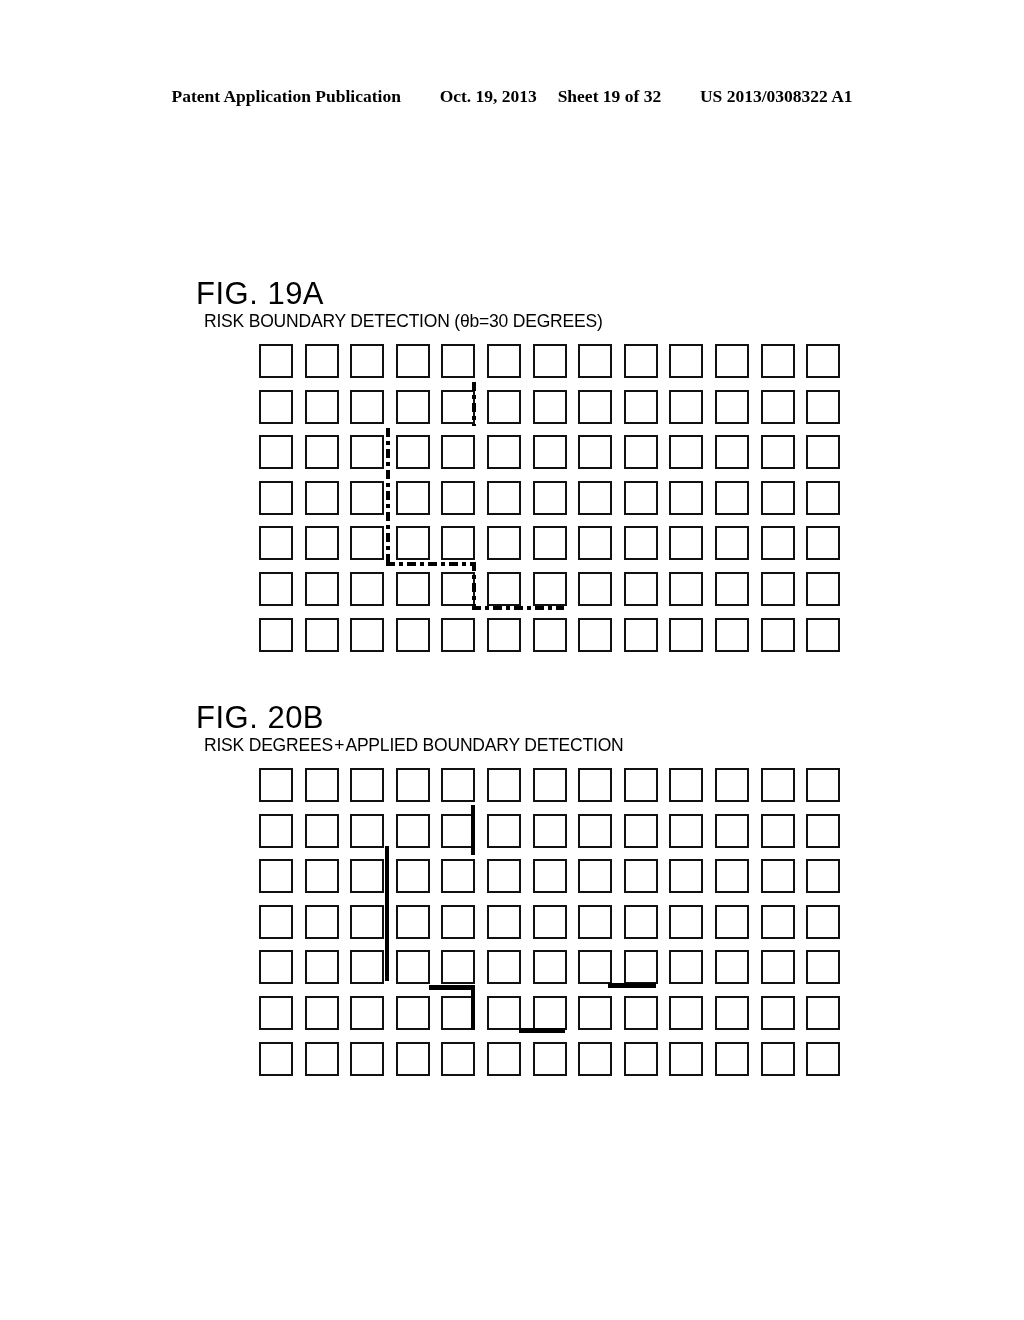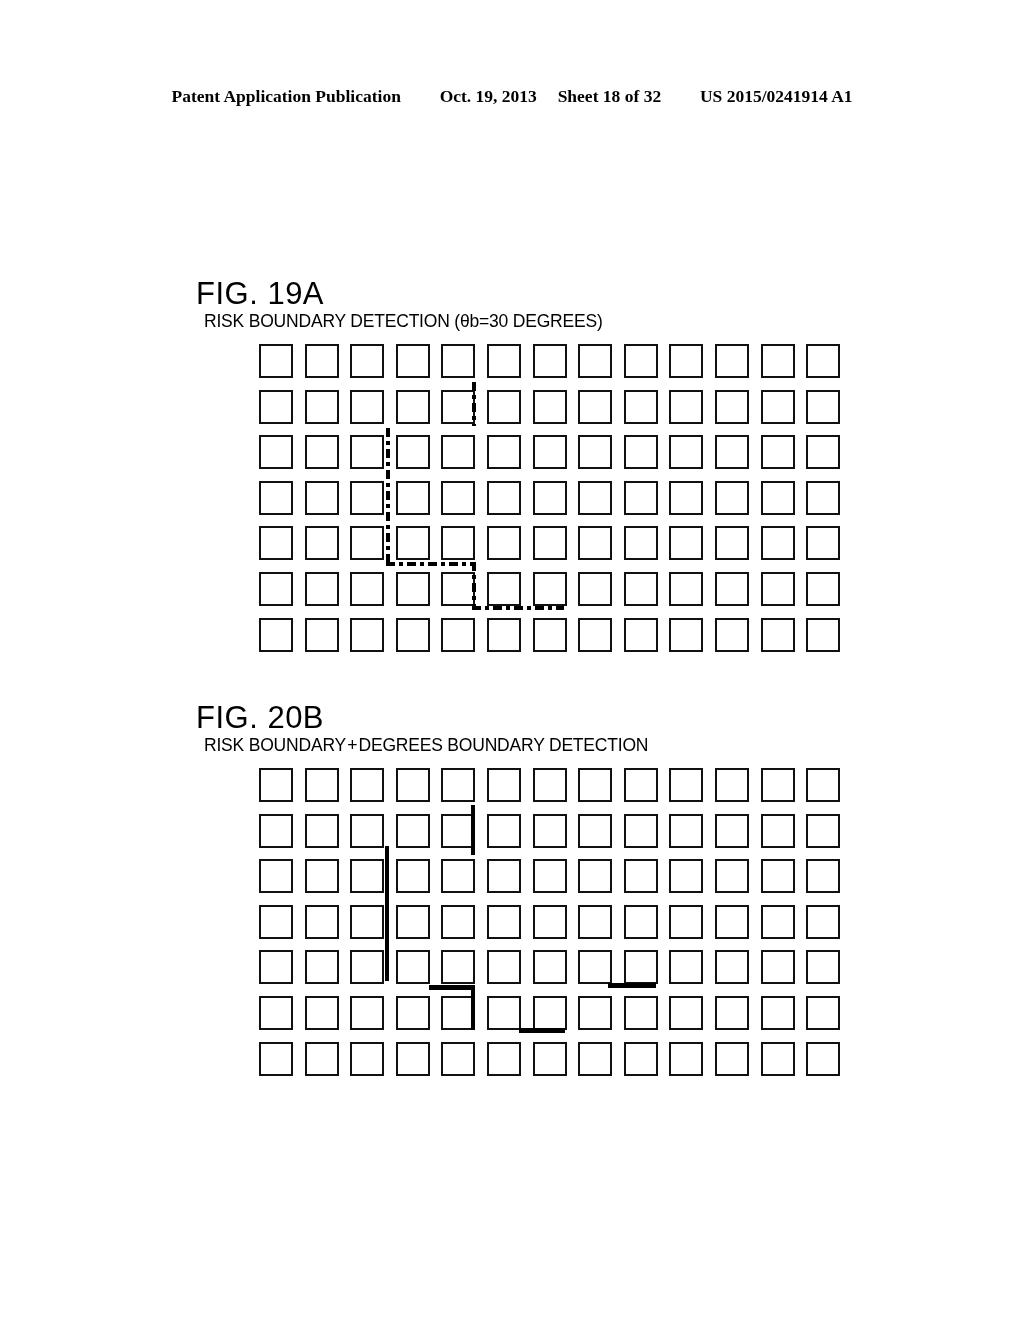--- a/index.html
+++ b/index.html
@@ -117,23 +117,23 @@
   }
 </style>
 </head>
 <body>
 
 <div id="page-header">
   <span class="hdr-seg">Patent Application Publication</span>
   <span class="gap-lg"></span>
   <span class="hdr-seg">Oct. 19, 2013</span>
   <span class="gap-sm"></span>
-  <span class="hdr-seg">Sheet 18 of 32</span>
+  <span class="hdr-seg">Sheet 19 of 32</span>
   <span class="gap-lg"></span>
-  <span class="hdr-seg">US 2015/0241914 A1</span>
+  <span class="hdr-seg">US 2013/0308322 A1</span>
 </div>
 
 <div class="figure-block" id="block-19a">
   <div class="fig-label" style="top:276px;">FIG. 19A</div>
   <div class="fig-caption" style="top:311px;">RISK BOUNDARY DETECTION (θb=30 DEGREES)</div>
   <div class="cell-grid" id="grid-19a">
       <div class="grid-cell" style="left: 259px; top: 344px; width: 34px; height: 34px;"></div>
       <div class="grid-cell" style="left: 304.6px; top: 344px; width: 34px; height: 34px;"></div>
       <div class="grid-cell" style="left: 350.2px; top: 344px; width: 34px; height: 34px;"></div>
       <div class="grid-cell" style="left: 395.8px; top: 344px; width: 34px; height: 34px;"></div>
@@ -229,21 +229,21 @@
       <div class="dd-v" style="left: 472px; top: 382px; height: 44px;"></div>
       <div class="dd-v" style="left: 386px; top: 428px; height: 136px;"></div>
       <div class="dd-h" style="left: 386px; top: 562px; width: 88px;"></div>
       <div class="dd-v" style="left: 472px; top: 562px; height: 46px;"></div>
       <div class="dd-h" style="left: 472px; top: 606px; width: 92px;"></div>
     </div>
 </div>
 
 <div class="figure-block" id="block-19b">
   <div class="fig-label" style="top:700px;">FIG. 20B</div>
-  <div class="fig-caption" style="top:735px;">RISK BOUNDARY + DEGREES BOUNDARY DETECTION</div>
+  <div class="fig-caption" style="top:735px;">RISK DEGREES + APPLIED BOUNDARY DETECTION</div>
   <div class="cell-grid" id="grid-19b">
       <div class="grid-cell" style="left: 259px; top: 768px; width: 34px; height: 34px;"></div>
       <div class="grid-cell" style="left: 304.6px; top: 768px; width: 34px; height: 34px;"></div>
       <div class="grid-cell" style="left: 350.2px; top: 768px; width: 34px; height: 34px;"></div>
       <div class="grid-cell" style="left: 395.8px; top: 768px; width: 34px; height: 34px;"></div>
       <div class="grid-cell" style="left: 441.4px; top: 768px; width: 34px; height: 34px;"></div>
       <div class="grid-cell" style="left: 487px; top: 768px; width: 34px; height: 34px;"></div>
       <div class="grid-cell" style="left: 532.6px; top: 768px; width: 34px; height: 34px;"></div>
       <div class="grid-cell" style="left: 578.2px; top: 768px; width: 34px; height: 34px;"></div>
       <div class="grid-cell" style="left: 623.8px; top: 768px; width: 34px; height: 34px;"></div>

